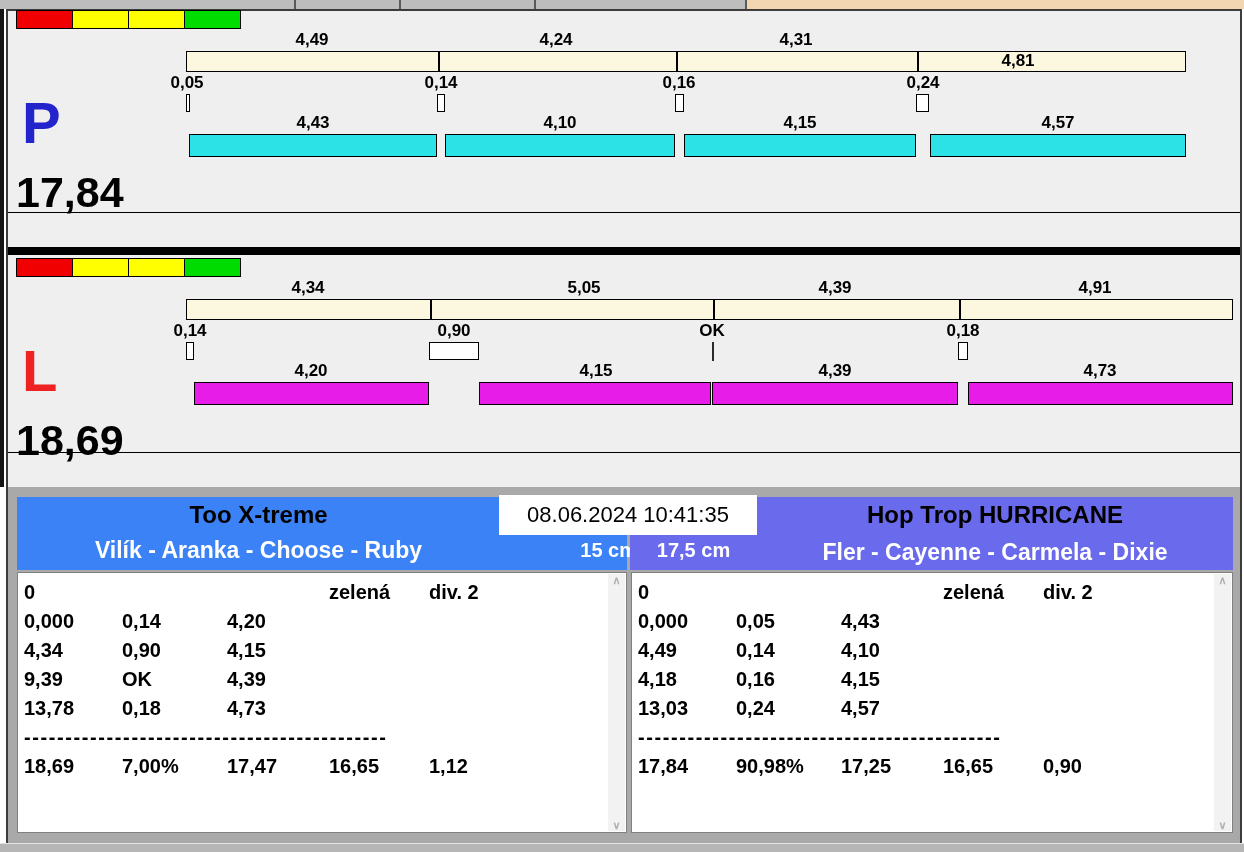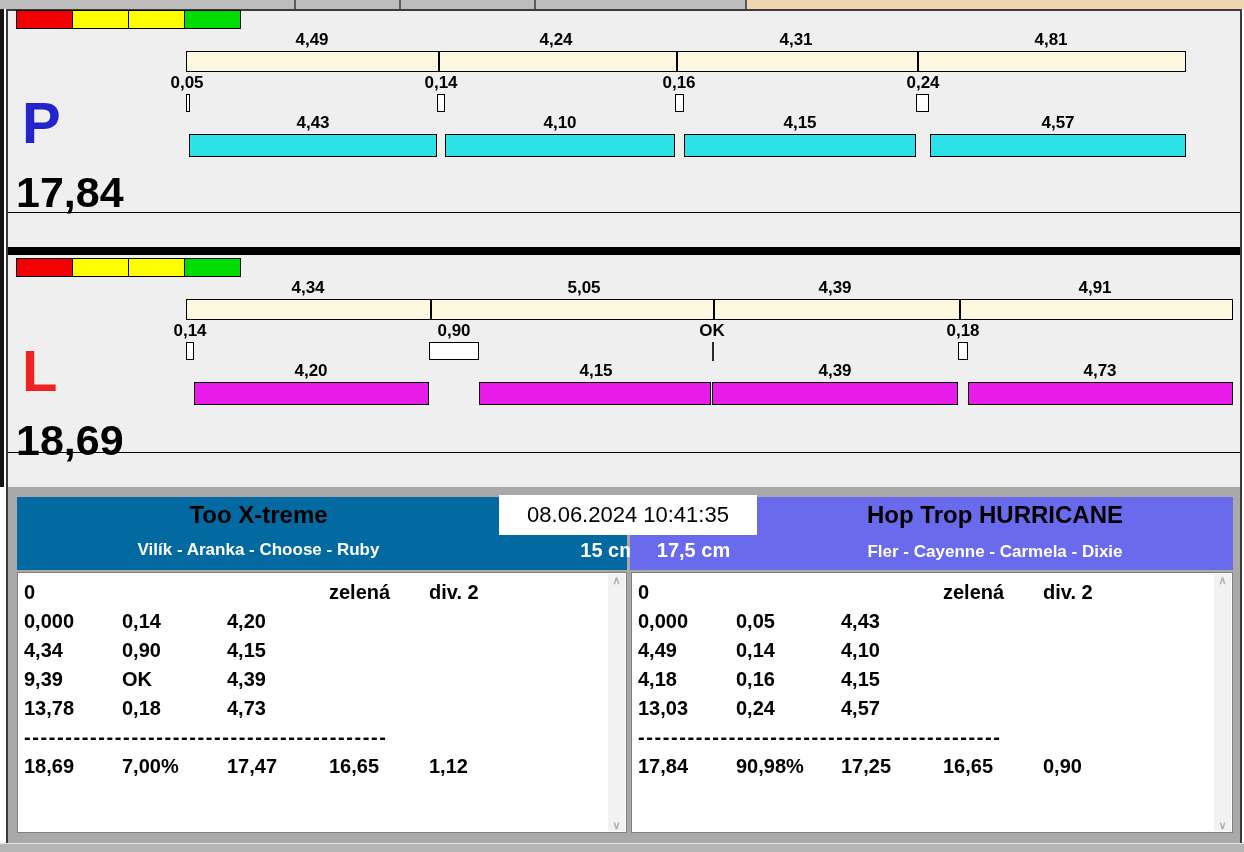--- a/index.html
+++ b/index.html
@@ -41,21 +41,21 @@
   .pass-tick { position:absolute; top:84px; width:2px; height:19px; background:#2a2a2a; }
   .run-bar { position:absolute; top:124px; height:23px; border:1px solid #000; }
 
   
   #bottom-section { position:absolute; left:8px; top:487px; width:1232px; height:356px; background:#a9a9a9; }
 
   .team-header { position:absolute; top:10px; height:73px; }
   #header-0 { left:9px;  width:610px; }
   #header-1 { left:622px; width:603px; }
   .team-title { position:absolute; top:3px; font-size:24px; font-weight:bold; color:#000; text-align:center; line-height:30px; }
-  .team-dogs  { position:absolute; font-size:17px; font-weight:bold; color:#fff; text-align:center; line-height:22px; }
+  .team-dogs  { position:absolute; font-size:23px; font-weight:bold; color:#fff; text-align:center; line-height:22px; }
   #header-0 .team-title { left:0; width:483px; }
   #header-0 .team-dogs  { left:0; width:483px; top:42px; }
   #header-1 .team-title { left:127px; width:476px; }
   #header-1 .team-dogs  { left:127px; width:476px; top:44px; }
   .team-height { position:absolute; top:40px; font-size:20px; font-weight:bold; color:#fff; text-align:center; line-height:26px; }
   #header-0 .team-height { left:493px; width:127px;text-align:right; }
   #header-1 .team-height { left:0; width:127px; }
 
   #datetime-box { position:absolute; left:491px; top:8px; width:258px; height:40px; background:#ffffff;
                   font-size:22px; color:#000; text-align:center; line-height:40px; z-index:5; }
@@ -113,21 +113,21 @@
       <div class="bar-label seg-label" style="left: 548px;">4,24</div>
       <div class="bar-label pass-label" style="left: 433px;">0,14</div>
       <div class="pass-box" style="left: 429px; width: 8px;"></div>
       <div class="bar-label run-label" style="left: 552px;">4,10</div>
       <div class="run-bar" style="left: 437px; width: 230px; background: rgb(44, 226, 230);"></div>
       <div class="bar-label seg-label" style="left: 788px;">4,31</div>
       <div class="bar-label pass-label" style="left: 671px;">0,16</div>
       <div class="pass-box" style="left: 667px; width: 9px;"></div>
       <div class="bar-label run-label" style="left: 792px;">4,15</div>
       <div class="run-bar" style="left: 676px; width: 232px; background: rgb(44, 226, 230);"></div>
-      <div class="bar-label seg-label" style="left: 1043px;">4,81</div>
+      <div class="bar-label seg-label" style="left: 1010px; margin-top: 21px;">4,81</div>
       <div class="bar-label pass-label" style="left: 915px;">0,24</div>
       <div class="pass-box" style="left: 908px; width: 13px;"></div>
       <div class="bar-label run-label" style="left: 1050px;">4,57</div>
       <div class="run-bar" style="left: 922px; width: 256px; background: rgb(44, 226, 230);"></div>
     </section>
 
   <div id="black-divider"></div>
 
   <section class="lane-panel" id="lane-L">
     <div class="lane-letter" style="color: rgb(238, 34, 34);">L</div>
@@ -160,21 +160,21 @@
       <div class="run-bar" style="left: 704px; width: 246px; background: rgb(232, 28, 232);"></div>
       <div class="bar-label seg-label" style="left: 1087px;">4,91</div>
       <div class="bar-label pass-label" style="left: 955px;">0,18</div>
       <div class="pass-box" style="left: 950px; width: 10px;"></div>
       <div class="bar-label run-label" style="left: 1092px;">4,73</div>
       <div class="run-bar" style="left: 960px; width: 265px; background: rgb(232, 28, 232);"></div>
     </section>
 
   <div id="bottom-section">
 
-    <div class="team-header" id="header-0" style="background: #0369a1;">
+    <div class="team-header" id="header-0" style="background: #3b82f6;">
       <div class="team-title">Too X-treme</div>
       <div class="team-dogs">Vilík - Aranka - Choose - Ruby</div>
       <div class="team-height">15 cm</div>
     </div>
 
     <div class="team-header" id="header-1" style="background: rgb(106, 106, 236);">
       <div class="team-height">17,5 cm</div>
       <div class="team-title">Hop Trop HURRICANE</div>
       <div class="team-dogs">Fler - Cayenne - Carmela - Dixie</div>
     </div>

